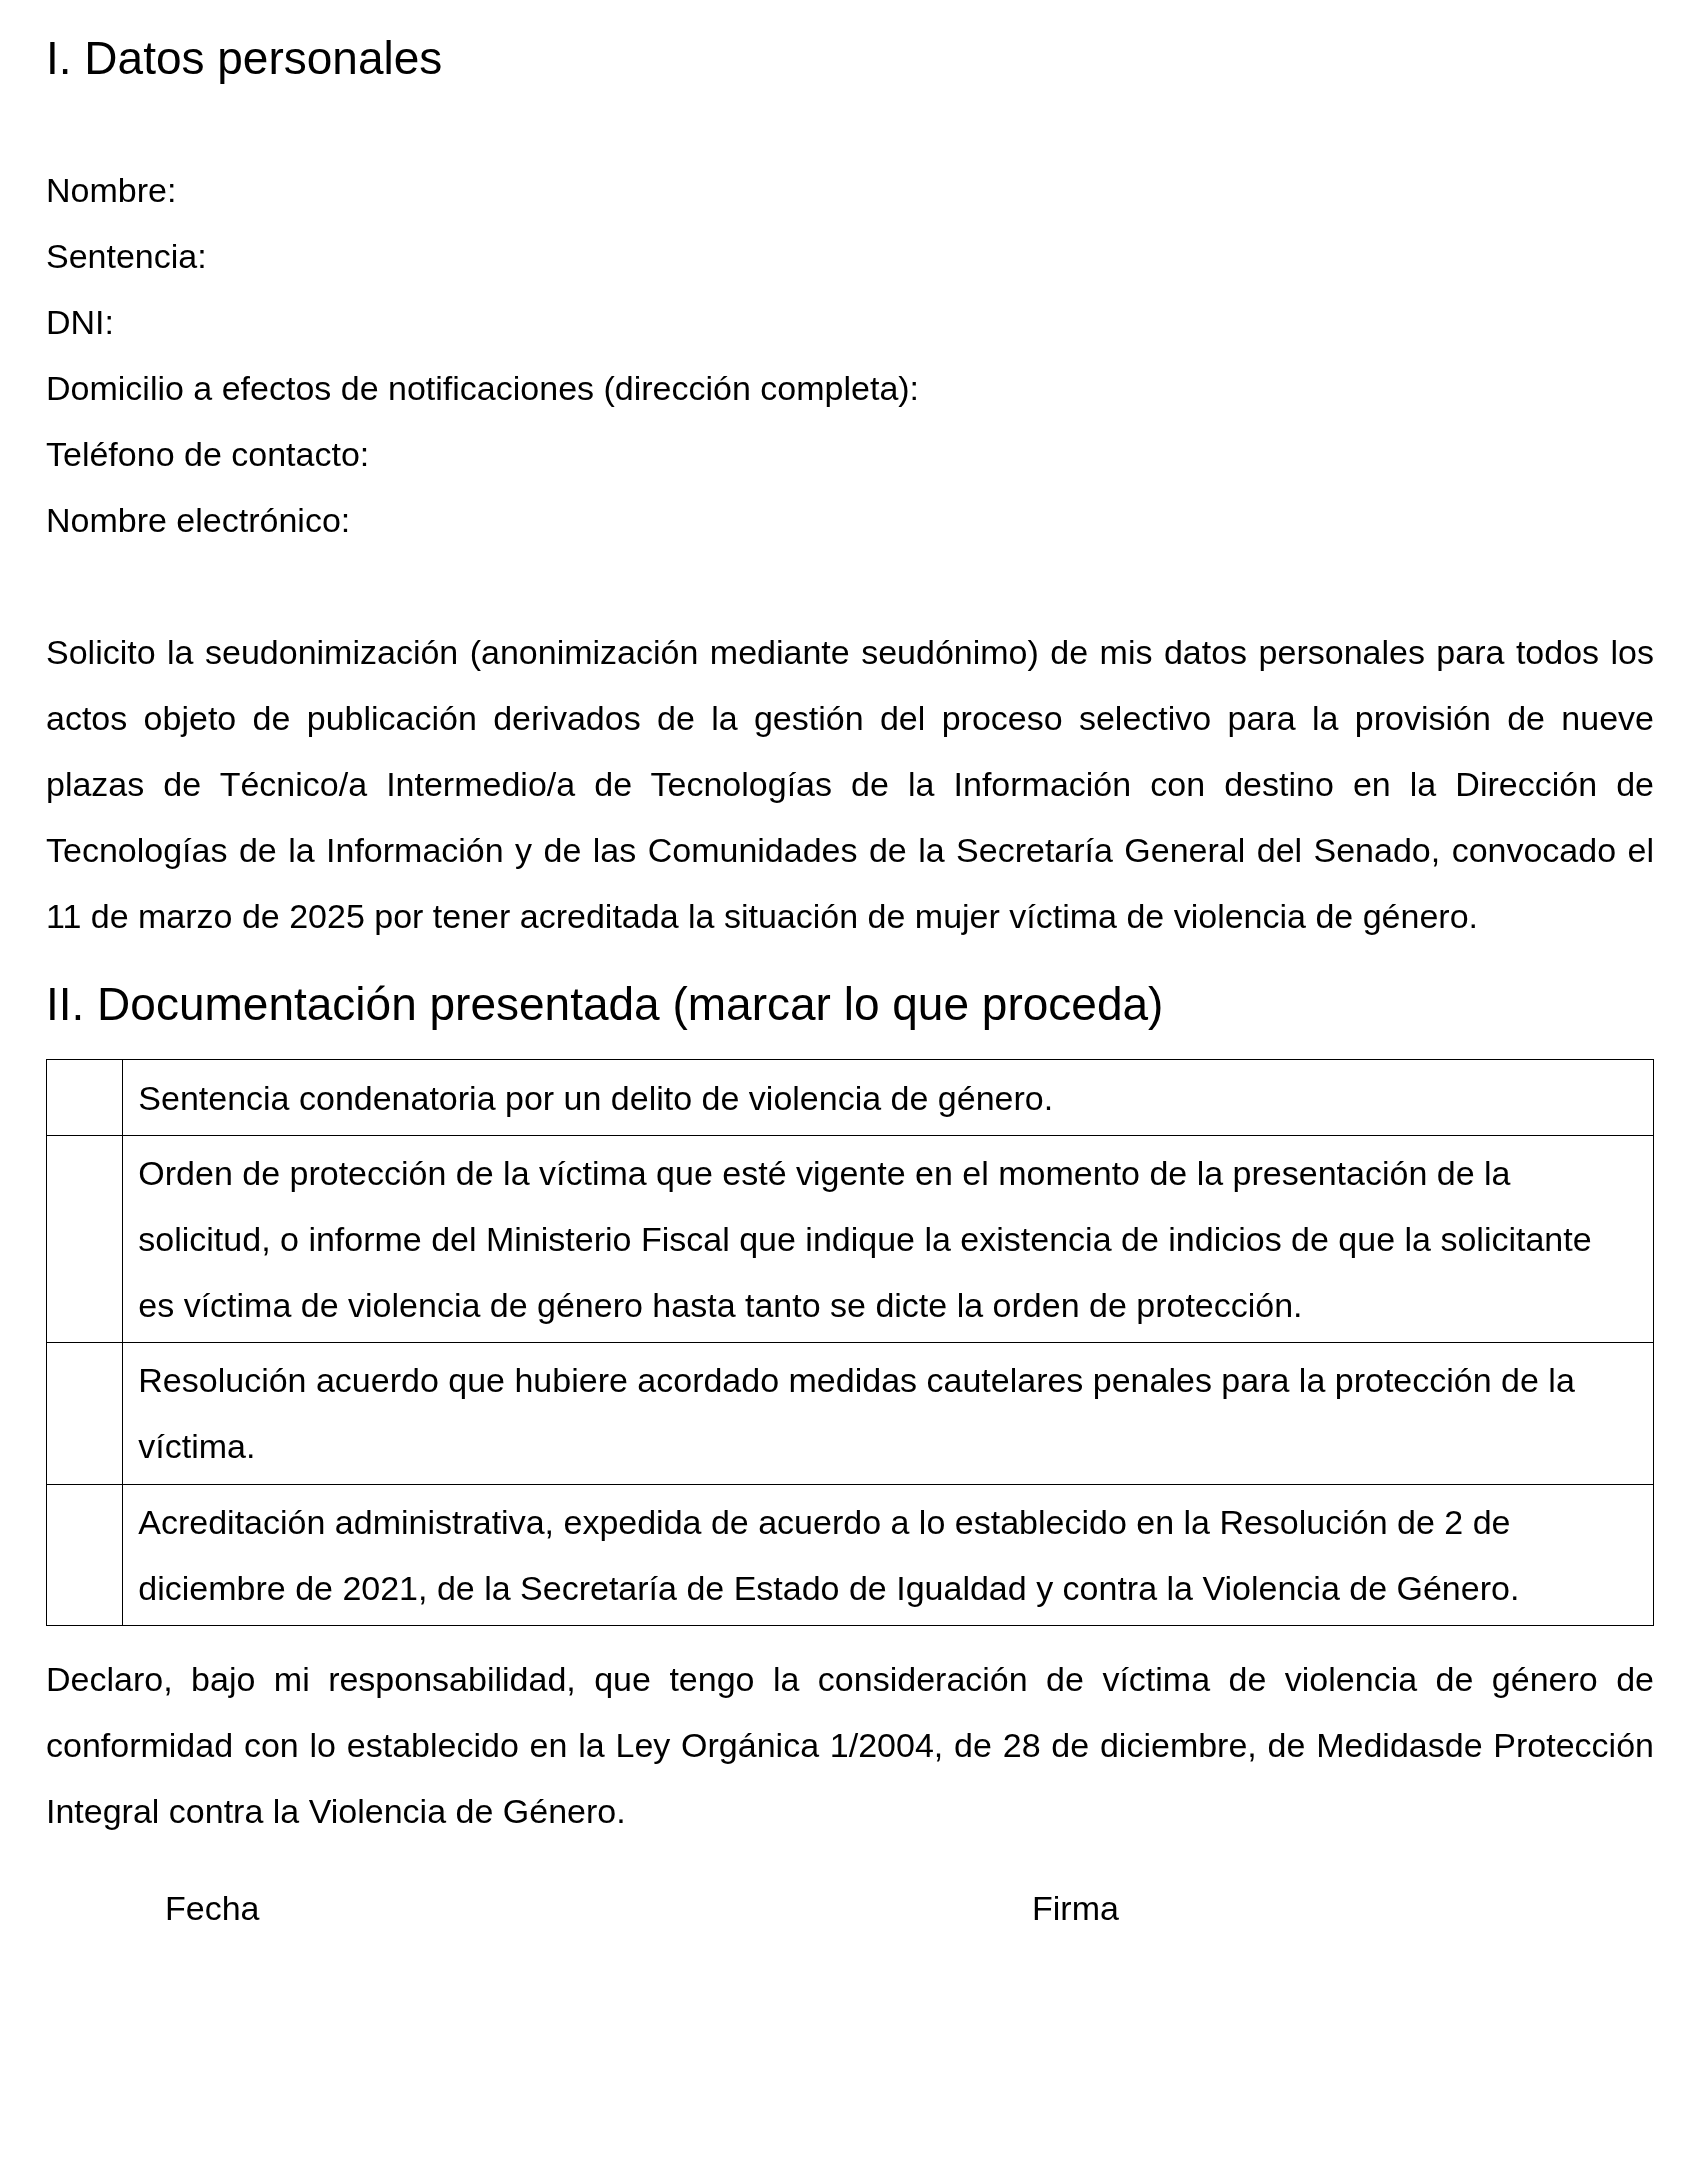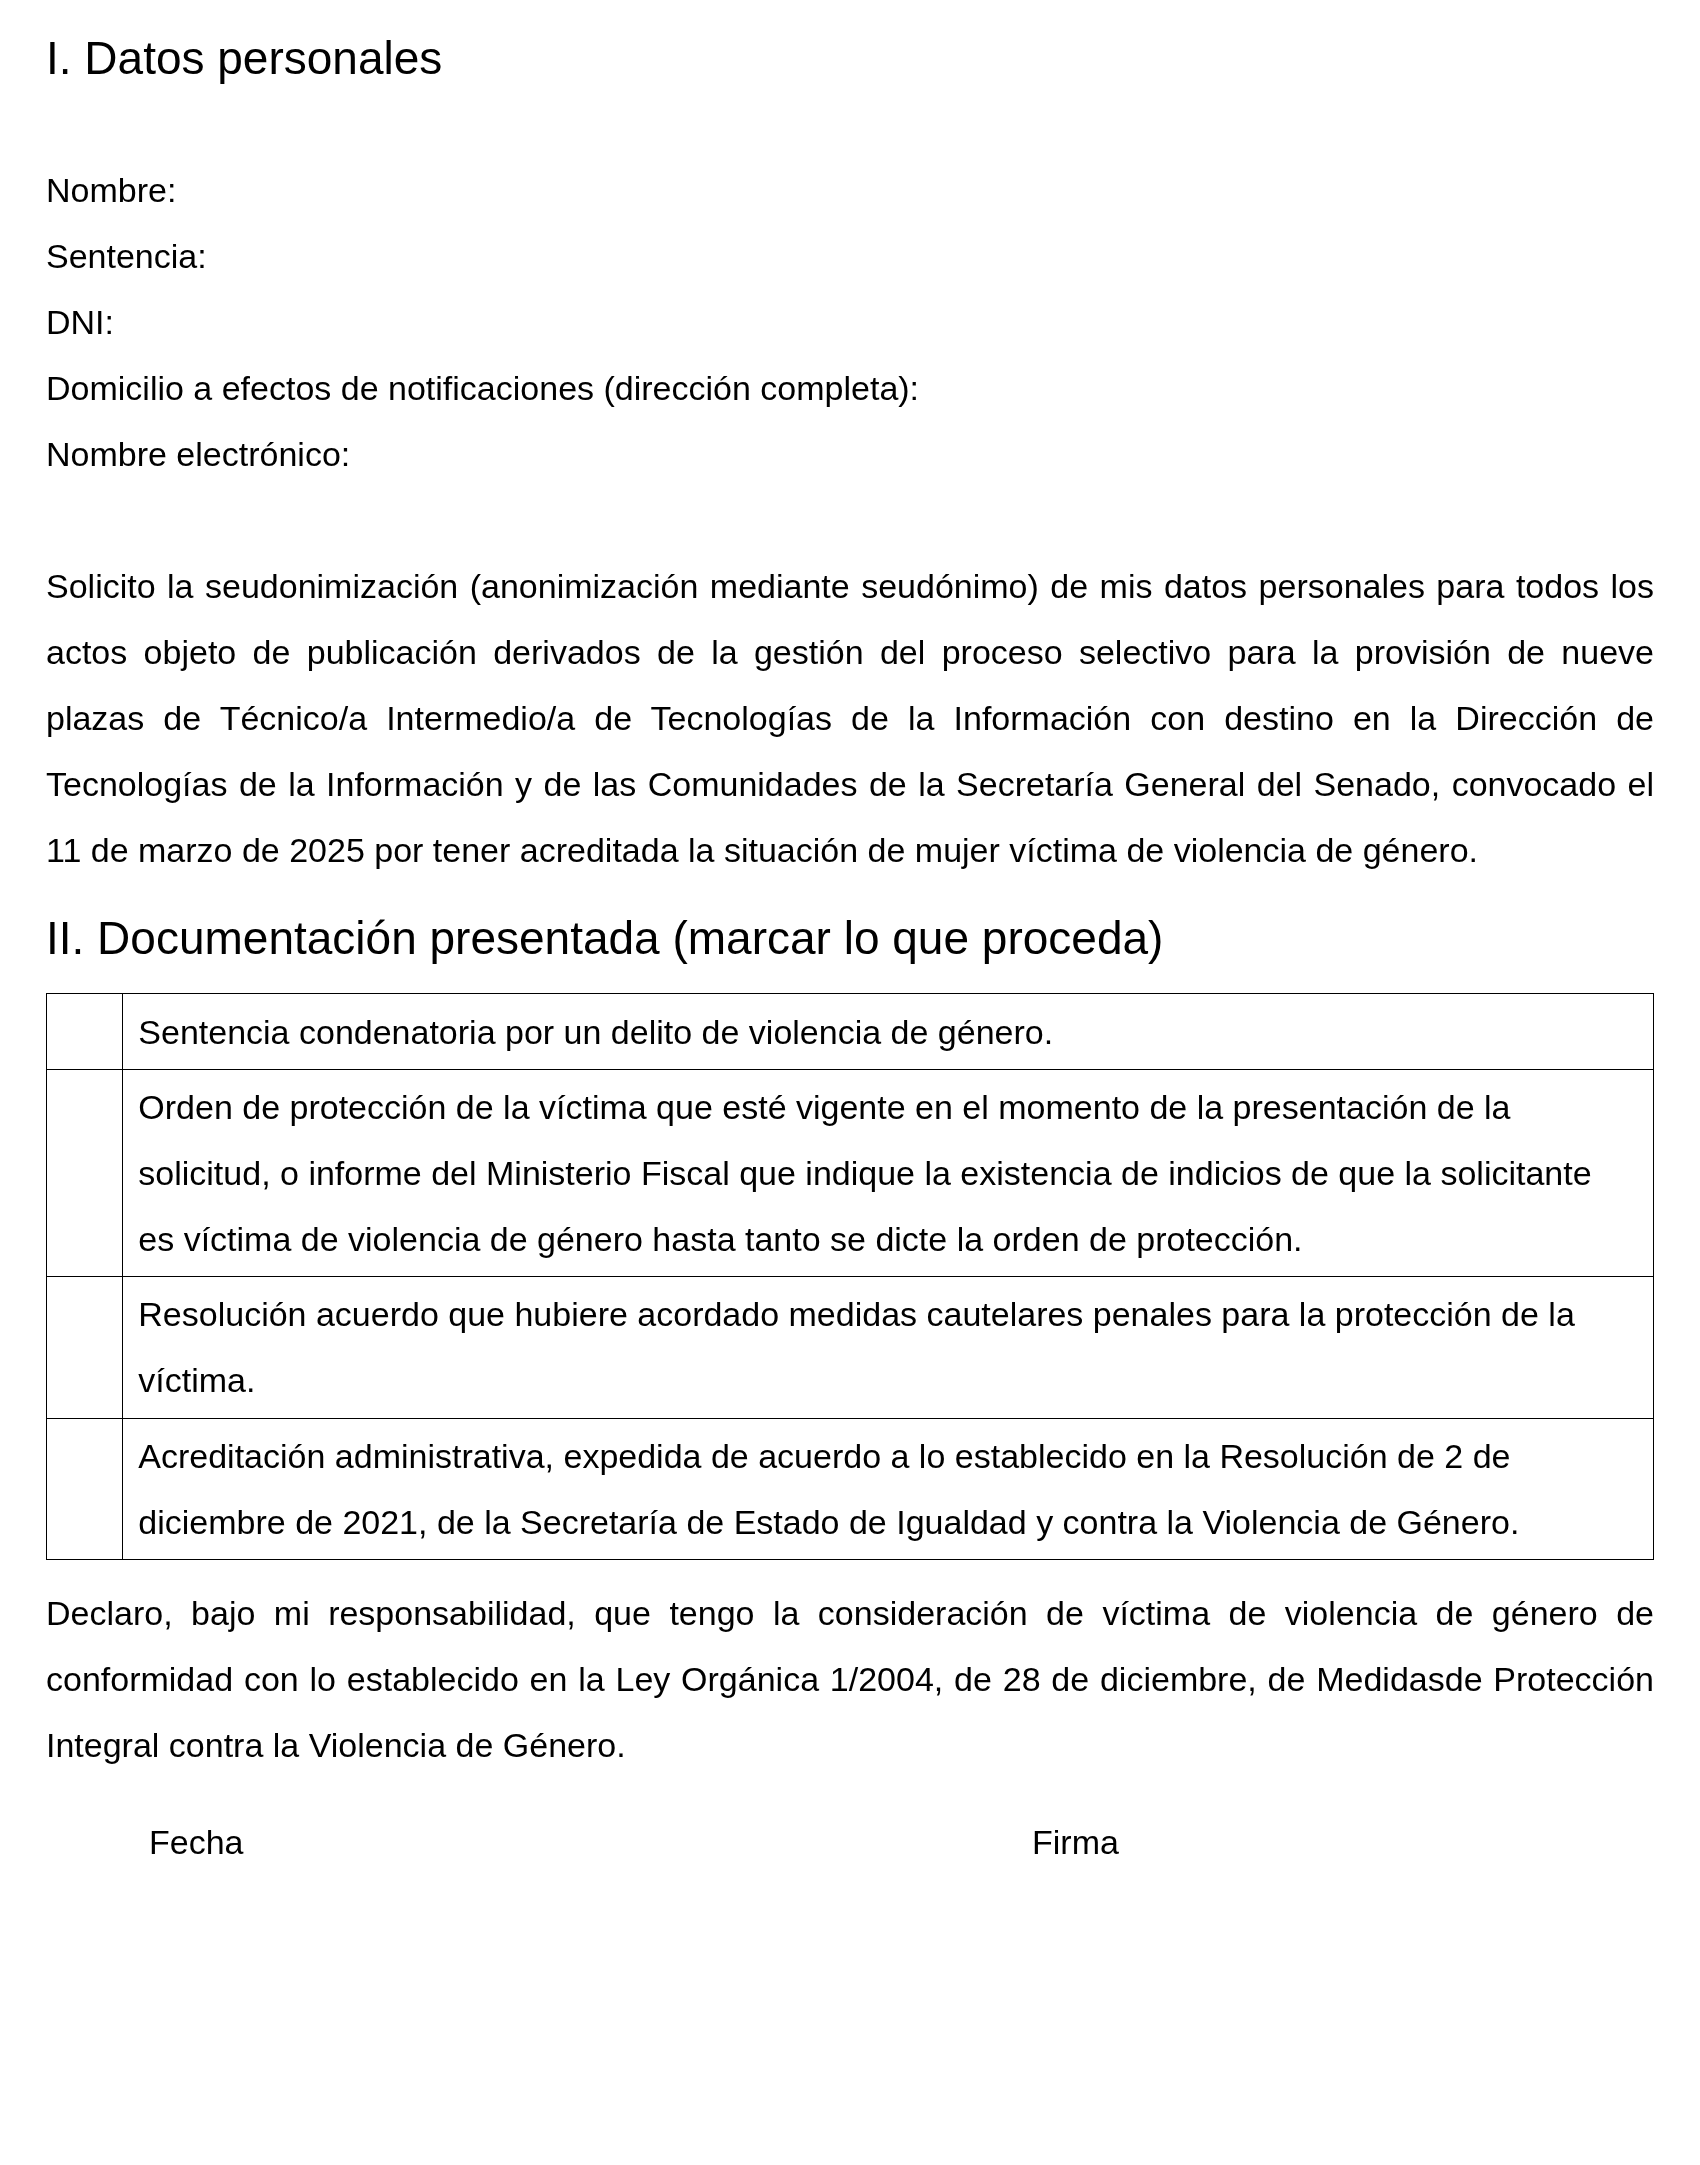--- a/index.html
+++ b/index.html
@@ -41,35 +41,36 @@
     margin-top: 20.3px;
     line-height: 66px;
     text-align: justify;
   }
   .footer {
     position: relative;
     margin-top: 30.5px;
     height: 66px;
     line-height: 66px;
   }
-  .footer .fecha-label { position: absolute; left: 103px; text-align: right; }
+  .footer .fecha-label { position: absolute; left: 119px; text-align: right; }
   .footer .firma-label { position: absolute; left: 986px; }
 </style>
 </head>
 <body>
 
 <div class="page">
 
   <h1>I. Datos personales</h1>
 
   <div class="fields">
     <div class="field-line">Nombre:</div>
     <div class="field-line">Sentencia:</div>
     <div class="field-line">DNI:</div>
     <div class="field-line">Domicilio a efectos de notificaciones (dirección completa):</div>
+    <div class="field-line">Teléfono de contacto:</div>
     <div class="field-line">Nombre electrónico:</div>
   </div>
 
   <p class="para">Solicito la seudonimización (anonimización mediante seudónimo) de mis datos personales para todos los actos objeto de publicación derivados de la gestión del proceso selectivo para la provisión de nueve plazas de Técnico/a Intermedio/a de Tecnologías de la Información con destino en la Dirección de Tecnologías de la Información y de las Comunidades de la Secretaría General del Senado, convocado el 11 de marzo de 2025 por tener acreditada la situación de mujer víctima de violencia de género.</p>
 
   <h2 class="section2">II. Documentación presentada (marcar lo que proceda)</h2>
 
   <table class="doc-table">
     <tbody>
         <tr>

